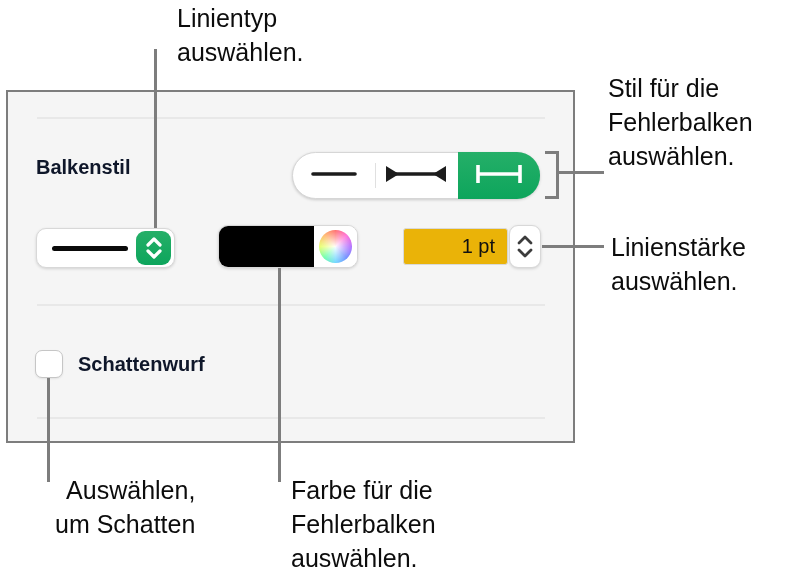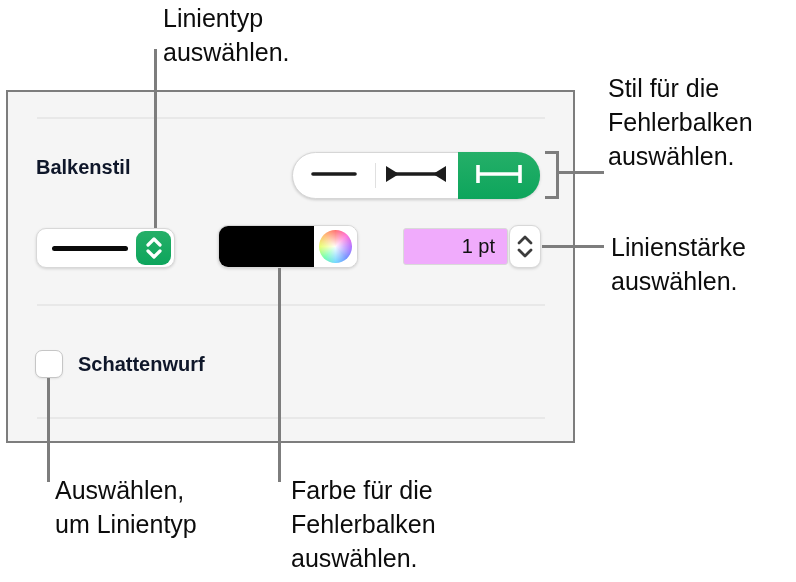--- a/index.html
+++ b/index.html
@@ -53,21 +53,21 @@
   .wheel-area{flex:1;display:flex;align-items:center;justify-content:center;background:#fff;}
   .color-wheel{
     width:33px;height:33px;border-radius:50%;
     background:
       radial-gradient(circle at 50% 50%, rgba(255,255,255,0.95) 0%, rgba(255,255,255,0.4) 40%, rgba(255,255,255,0) 72%),
       conic-gradient(from 0deg,#ff6d6d,#ff6dd7,#b06dff,#6d8cff,#6dd6ff,#6dffab,#e8ff6d,#ffb96d,#ff6d6d);
   }
   
   .pt-field{
     position:absolute;left:403px;top:228px;width:105px;height:37px;box-sizing:border-box;
-    background:#f0abfc;border:1px solid #d9d9d9;border-radius:3px;
+    background:#eab308;border:1px solid #d9d9d9;border-radius:3px;
     font-family:inherit;font-size:20px;color:#111;text-align:right;padding:0 12px 0 0;outline:none;
   }
   .stepper{
     position:absolute;left:509px;top:225px;width:32px;height:43px;background:#fff;
     border:1px solid #d8d8d8;border-radius:9px;box-sizing:border-box;
     box-shadow:0 1px 3px rgba(0,0,0,0.15);
     display:flex;flex-direction:column;align-items:center;justify-content:center;gap:3px;
   }
   
   .checkbox{
@@ -161,39 +161,39 @@
   <div class="checkbox"></div>
   <div class="panel-label schatten-label">Schattenwurf</div>
 
   <div class="callout-line v" style="left:154px;top:49px;height:179px;"></div>
   <div class="bracket"></div>
   <div class="callout-line h" style="left:559px;top:171px;width:45px;"></div>
   <div class="callout-line h" style="left:542px;top:245px;width:62px;"></div>
   <div class="callout-line v" style="left:47px;top:378px;height:104px;"></div>
   <div class="callout-line v" style="left:278px;top:268px;height:214px;"></div>
 
-  <div class="callout" style="left:163px;top:1px;">
+  <div class="callout" style="left:177px;top:1px;">
     <div>Linientyp</div>
     <div>auswählen.</div>
   </div>
 
   <div class="callout" style="left:608px;top:71px;">
     <div>Stil für die</div>
     <div>Fehlerbalken</div>
     <div>auswählen.</div>
   </div>
 
   <div class="callout" style="left:611px;top:230px;">
     <div>Linienstärke</div>
     <div>auswählen.</div>
   </div>
 
-  <div class="callout" style="left:55px;top:473px;">
+  <div class="callout" style="left:55px;top:473px;text-align:right;">
     <div>Auswählen,</div>
-    <div>um Linientyp</div>
+    <div>um Schatten</div>
   </div>
 
   <div class="callout" style="left:291px;top:473px;">
     <div>Farbe für die</div>
     <div>Fehlerbalken</div>
     <div>auswählen.</div>
   </div>
 
 </div>
 

